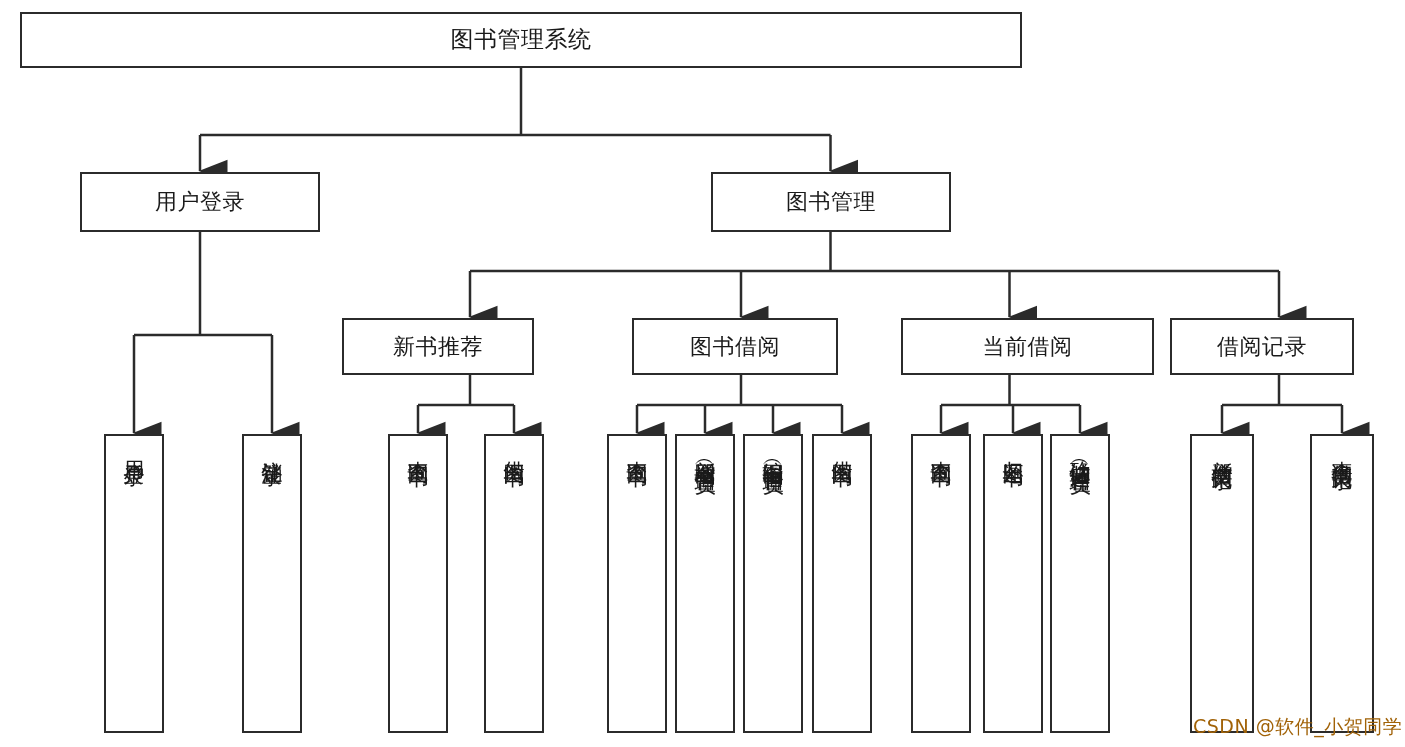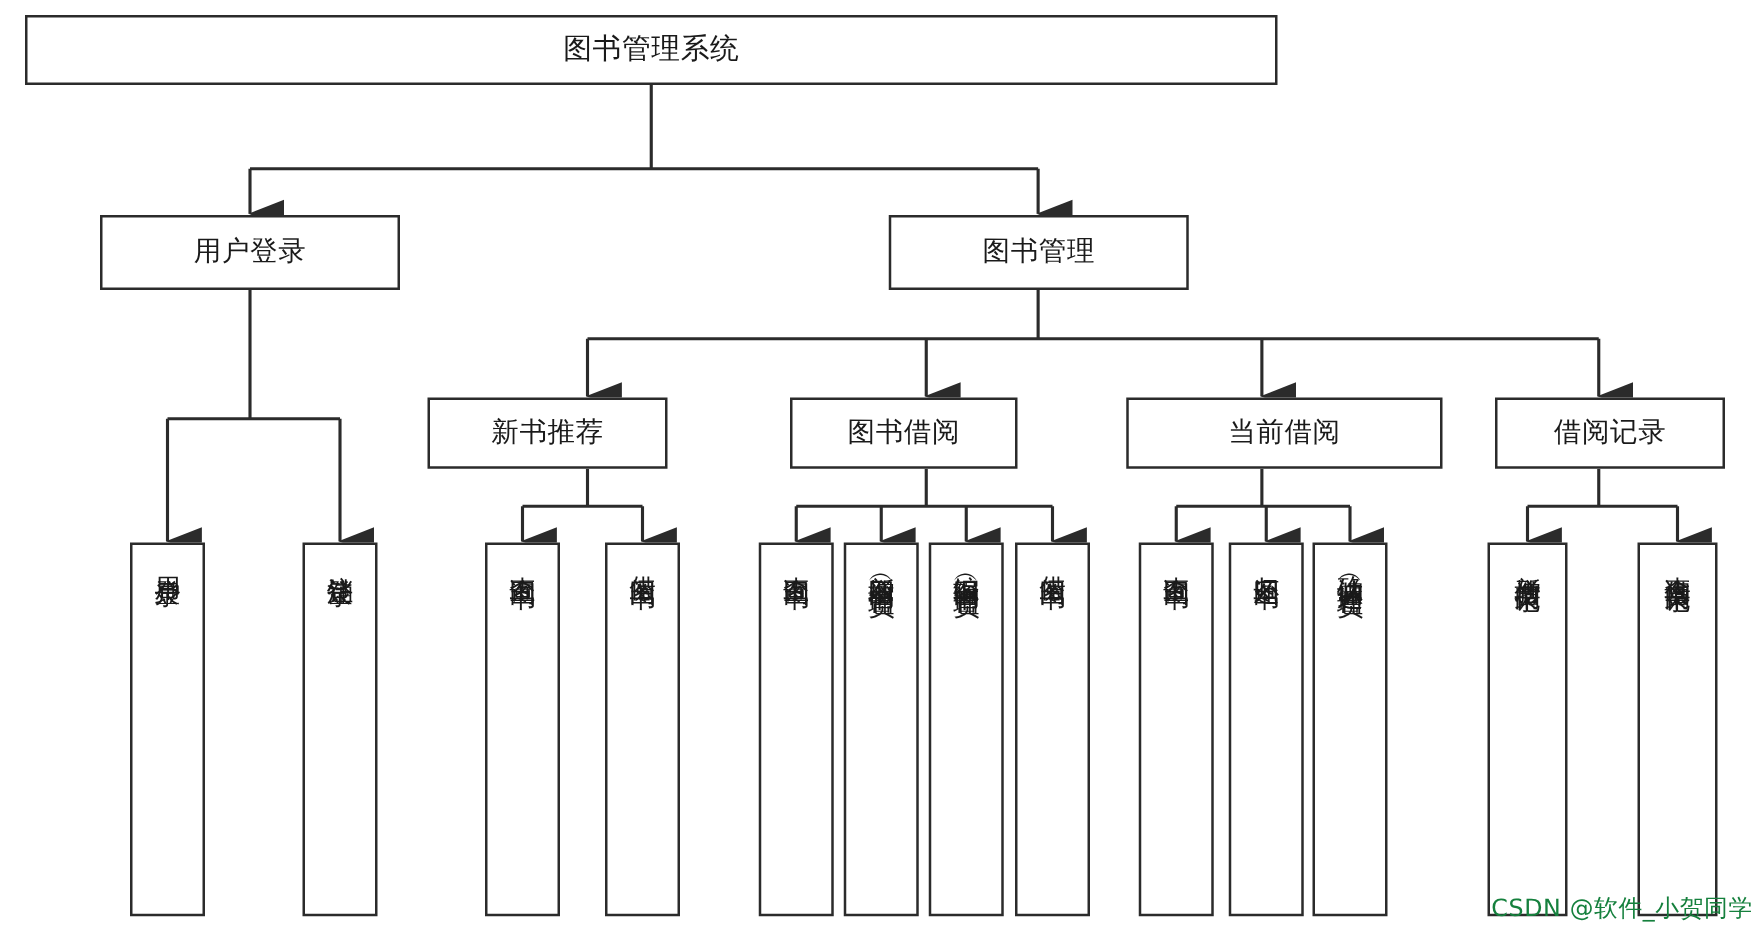--- a/index.html
+++ b/index.html
@@ -55,21 +55,21 @@
     writing-mode: vertical-rl;
     text-orientation: upright;
     font-size: 21px;
     line-height: 1.05;
     letter-spacing: 2px;
     margin: 0 auto;
   }
   .watermark {
     position: absolute;
     font-size: 19px;
-    color: #15803d;
+    color: #a16207;
     white-space: nowrap;
     letter-spacing: 0.5px;
   }
 </style>
 </head>
 <body>
 
 <div id="canvas">
   <svg id="edges" viewBox="0 0 1405 747">
       <defs>
@@ -117,27 +117,27 @@
       </div>
       <div class="node horiz" style="left: 80px; top: 172px; width: 240px; height: 60px;">
         <span class="label">用户登录</span>
       </div>
       <div class="node horiz" style="left: 711px; top: 172px; width: 240px; height: 60px;">
         <span class="label">图书管理</span>
       </div>
       <div class="node horiz" style="left: 342px; top: 318px; width: 192px; height: 57px;">
         <span class="label">新书推荐</span>
       </div>
-      <div class="node horiz" style="left: 632px; top: 318px; width: 182px; height: 57px;">
+      <div class="node horiz" style="left: 632px; top: 318px; width: 206px; height: 57px;">
         <span class="label">图书借阅</span>
       </div>
       <div class="node horiz" style="left: 901px; top: 318px; width: 253px; height: 57px;">
         <span class="label">当前借阅</span>
       </div>
-      <div class="node horiz" style="left: 1196px; top: 318px; width: 184px; height: 57px;">
+      <div class="node horiz" style="left: 1170px; top: 318px; width: 184px; height: 57px;">
         <span class="label">借阅记录</span>
       </div>
       <div class="node vert" style="left: 104px; top: 434px; width: 60px; height: 299px;">
         <span class="label">用户登录</span>
       </div>
       <div class="node vert" style="left: 242px; top: 434px; width: 60px; height: 299px;">
         <span class="label">注销登录</span>
       </div>
       <div class="node vert" style="left: 388px; top: 434px; width: 60px; height: 299px;">
         <span class="label">查询图书</span>

